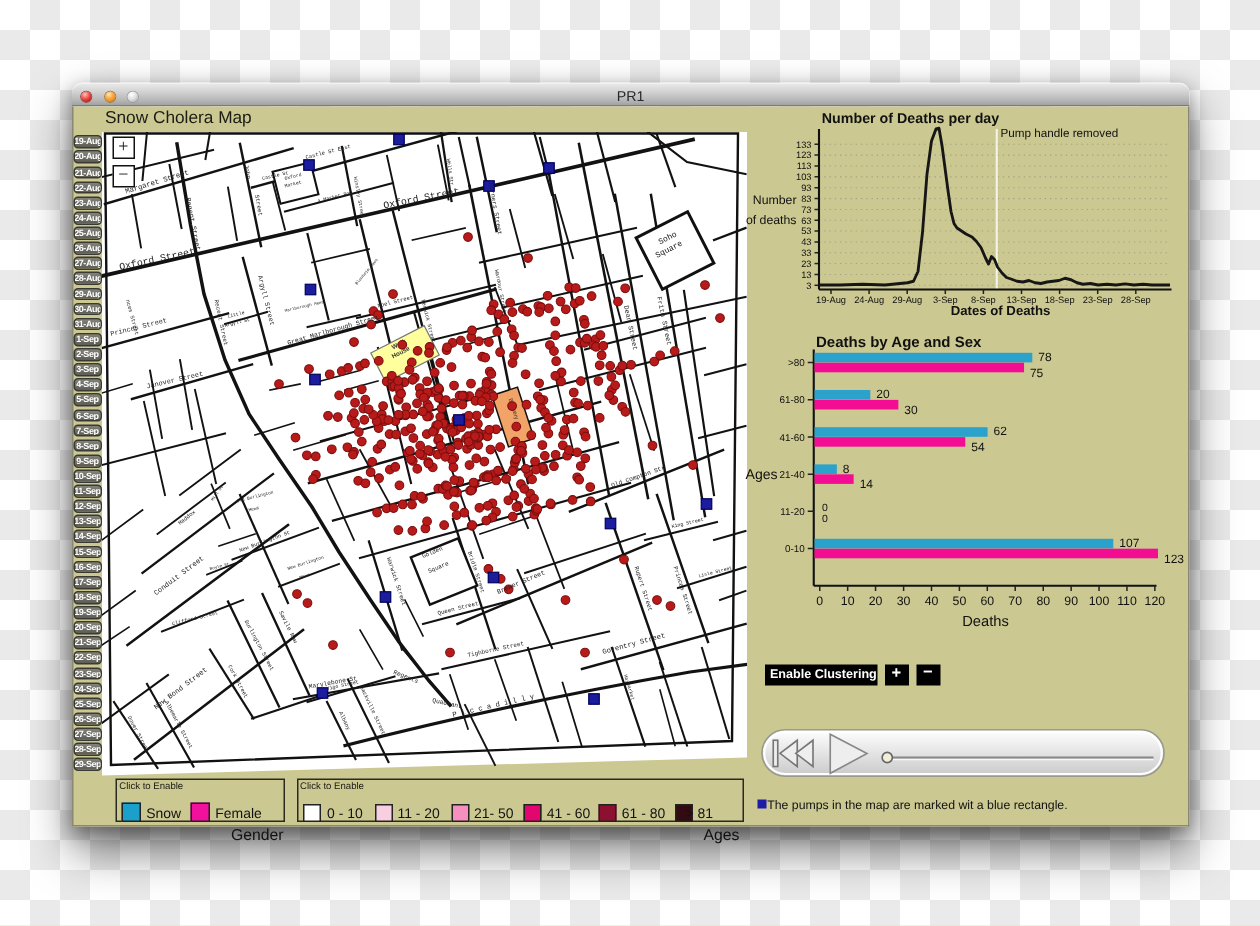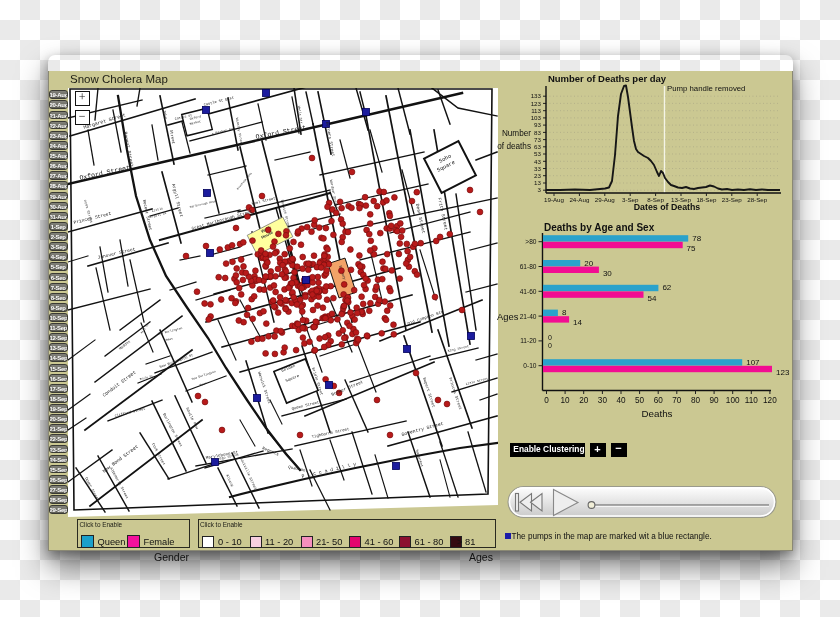--- a/index.html
+++ b/index.html
@@ -36,20 +36,26 @@
 #apanel{left:197.5px;top:519px;width:298.5px;height:29px;}
 .cte{font-size:6.4px;color:#1a1a14;}
 .ptitle{font-size:10.5px;color:#111;margin-top:32px;}
 .sw{border:1px solid #222;box-sizing:border-box;}
 .slab{font-size:9.3px;color:#111;}
 #note{left:505px;top:531.5px;font-size:8.2px;color:#111;}
 #note .sq{display:inline-block;width:5.5px;height:5.5px;background:#1c1ca8;margin-right:1px;}
 </style></head>
 <body>
 <div id="win">
+ <div id="titlebar">
+  <div class="t">PR1</div>
+  <div class="tl" style="left:6.6px;background:radial-gradient(circle at 38% 28%,#ffc4c0 0%,#ee5a52 40%,#cf2f2a 65%,#8e1210 100%);box-shadow:0 0 0 0.5px #8a3530;"></div>
+  <div class="tl" style="left:22px;background:radial-gradient(circle at 38% 28%,#ffe9bc 0%,#f6ab46 40%,#ec9128 65%,#a35b00 100%);box-shadow:0 0 0 0.5px #9a6a20;"></div>
+  <div class="tl" style="left:37.4px;background:radial-gradient(circle at 38% 28%,#ffffff 0%,#e2e2e2 45%,#c6c6c6 70%,#9f9f9f 100%);box-shadow:0 0 0 0.5px #939393;"></div>
+ </div>
  <div id="content"></div>
 </div>
 <div id="page">
  <div class="maplabel">Snow Cholera Map</div>
 <div class="datebtn" style="left:48.5px;top:90.3px;width:19.5px;height:8.8px;">19-Aug</div>
 <div class="datebtn" style="left:48.5px;top:100.4px;width:19.5px;height:8.8px;">20-Aug</div>
 <div class="datebtn" style="left:48.5px;top:110.5px;width:19.5px;height:8.8px;">21-Aug</div>
 <div class="datebtn" style="left:48.5px;top:120.7px;width:19.5px;height:8.8px;">22-Aug</div>
 <div class="datebtn" style="left:48.5px;top:130.8px;width:19.5px;height:8.8px;">23-Aug</div>
 <div class="datebtn" style="left:48.5px;top:140.9px;width:19.5px;height:8.8px;">24-Aug</div>
@@ -898,21 +904,21 @@
 <polygon points="553.5,489.5 578,502.4 553.5,515.5" fill="#eee" stroke="#888" stroke-width="1.1"></polygon>
 <line x1="594" y1="505" x2="769" y2="505" stroke="#888" stroke-width="1.5"></line>
 <line x1="594" y1="506.4" x2="769" y2="506.4" stroke="#f8f8f8" stroke-width="1"></line>
 <circle cx="591.5" cy="505" r="3.4" fill="#f2efd8" stroke="#666" stroke-width="1.1"></circle>
     </svg>
  <div id="gpanel" class="panel"></div>
  <div id="apanel" class="panel"></div>
  <div class="cte" style="left:79.5px;top:520.5px;">Click to Enable</div>
  <div class="ptitle" style="left:154px;top:519px;">Gender</div>
  <div class="sw" style="left:81px;top:535px;width:13px;height:12.5px;background:#1ba0cb;"></div>
- <div class="slab" style="left:97.5px;top:536.5px;">Queen</div>
+ <div class="slab" style="left:97.5px;top:536.5px;">Snow</div>
  <div class="sw" style="left:126.5px;top:535px;width:13px;height:12.5px;background:#f2119c;"></div>
  <div class="slab" style="left:143.5px;top:536.5px;">Female</div>
  <div class="cte" style="left:200px;top:520.5px;">Click to Enable</div>
  <div class="ptitle" style="left:469px;top:519px;">Ages</div>
 <div class="sw" style="left:202px;top:535.5px;width:12px;height:12px;background:#ffffff;"></div>
     <div class="slab" style="left:218px;top:536.5px;">0 - 10</div>
     <div class="sw" style="left:250px;top:535.5px;width:12px;height:12px;background:#f7cfe0;"></div>
     <div class="slab" style="left:265px;top:536.5px;">11 - 20</div>
     <div class="sw" style="left:301px;top:535.5px;width:12px;height:12px;background:#f58fbe;"></div>
     <div class="slab" style="left:316px;top:536.5px;">21- 50</div>

